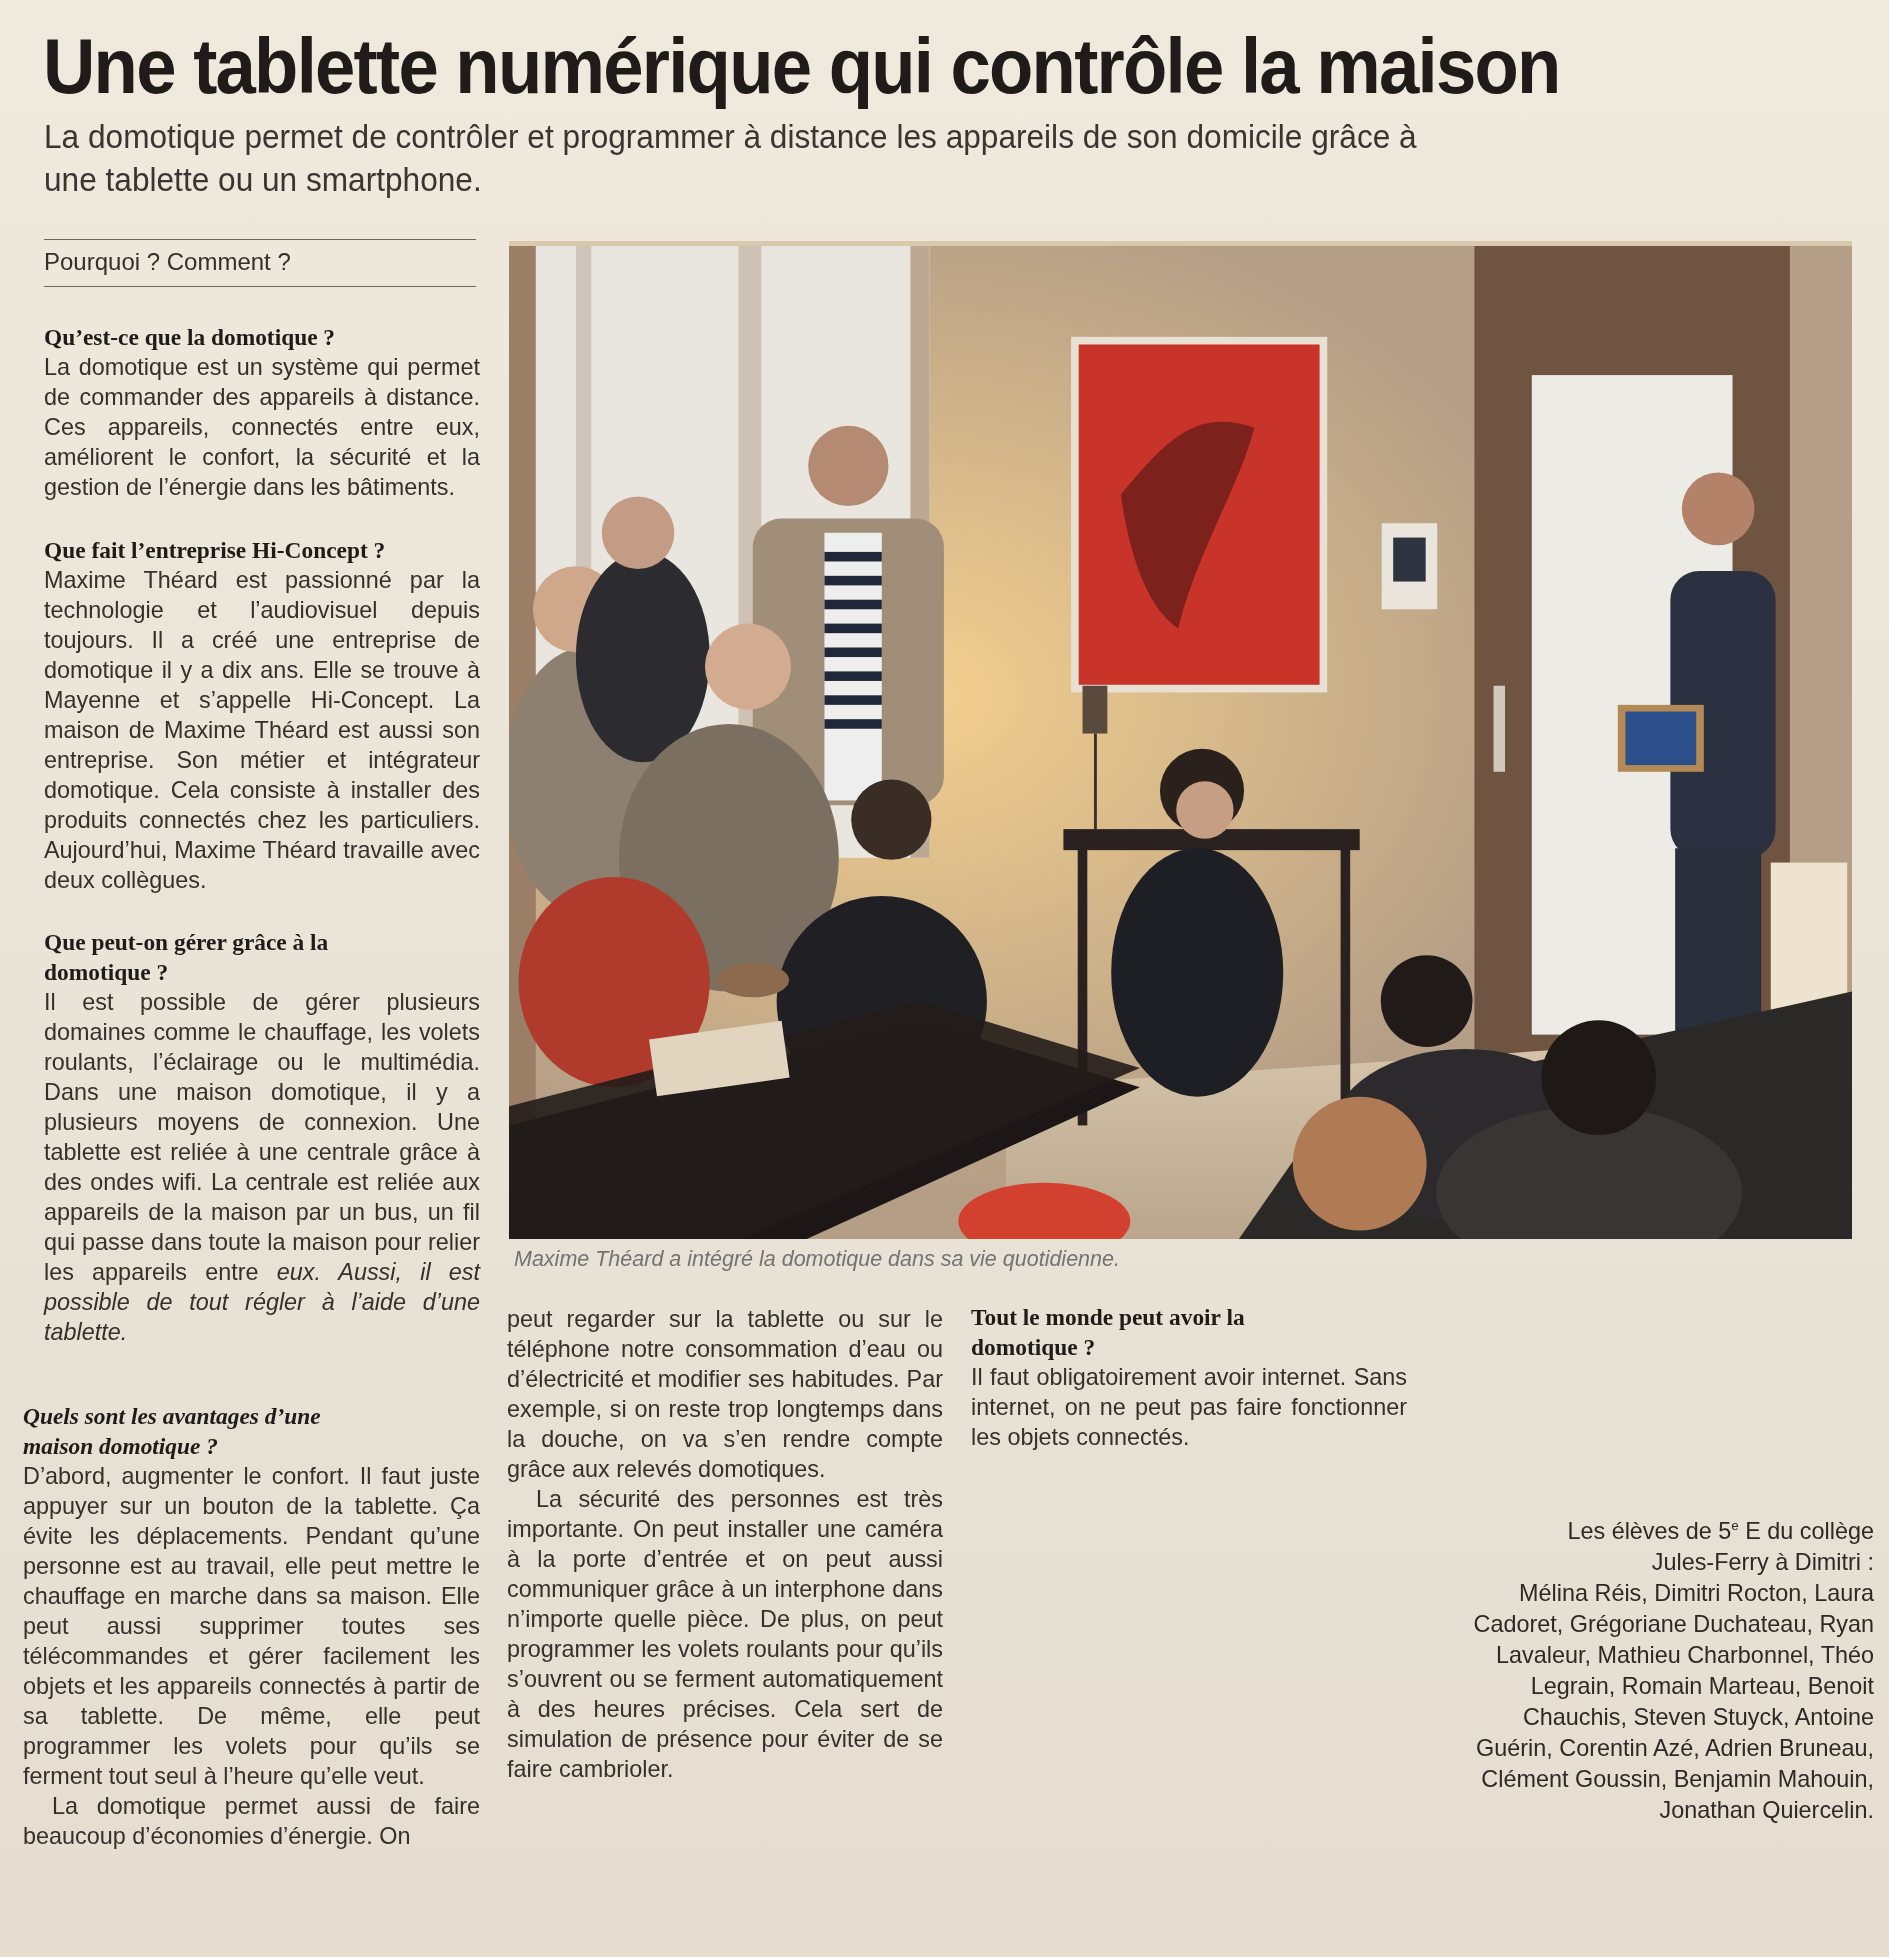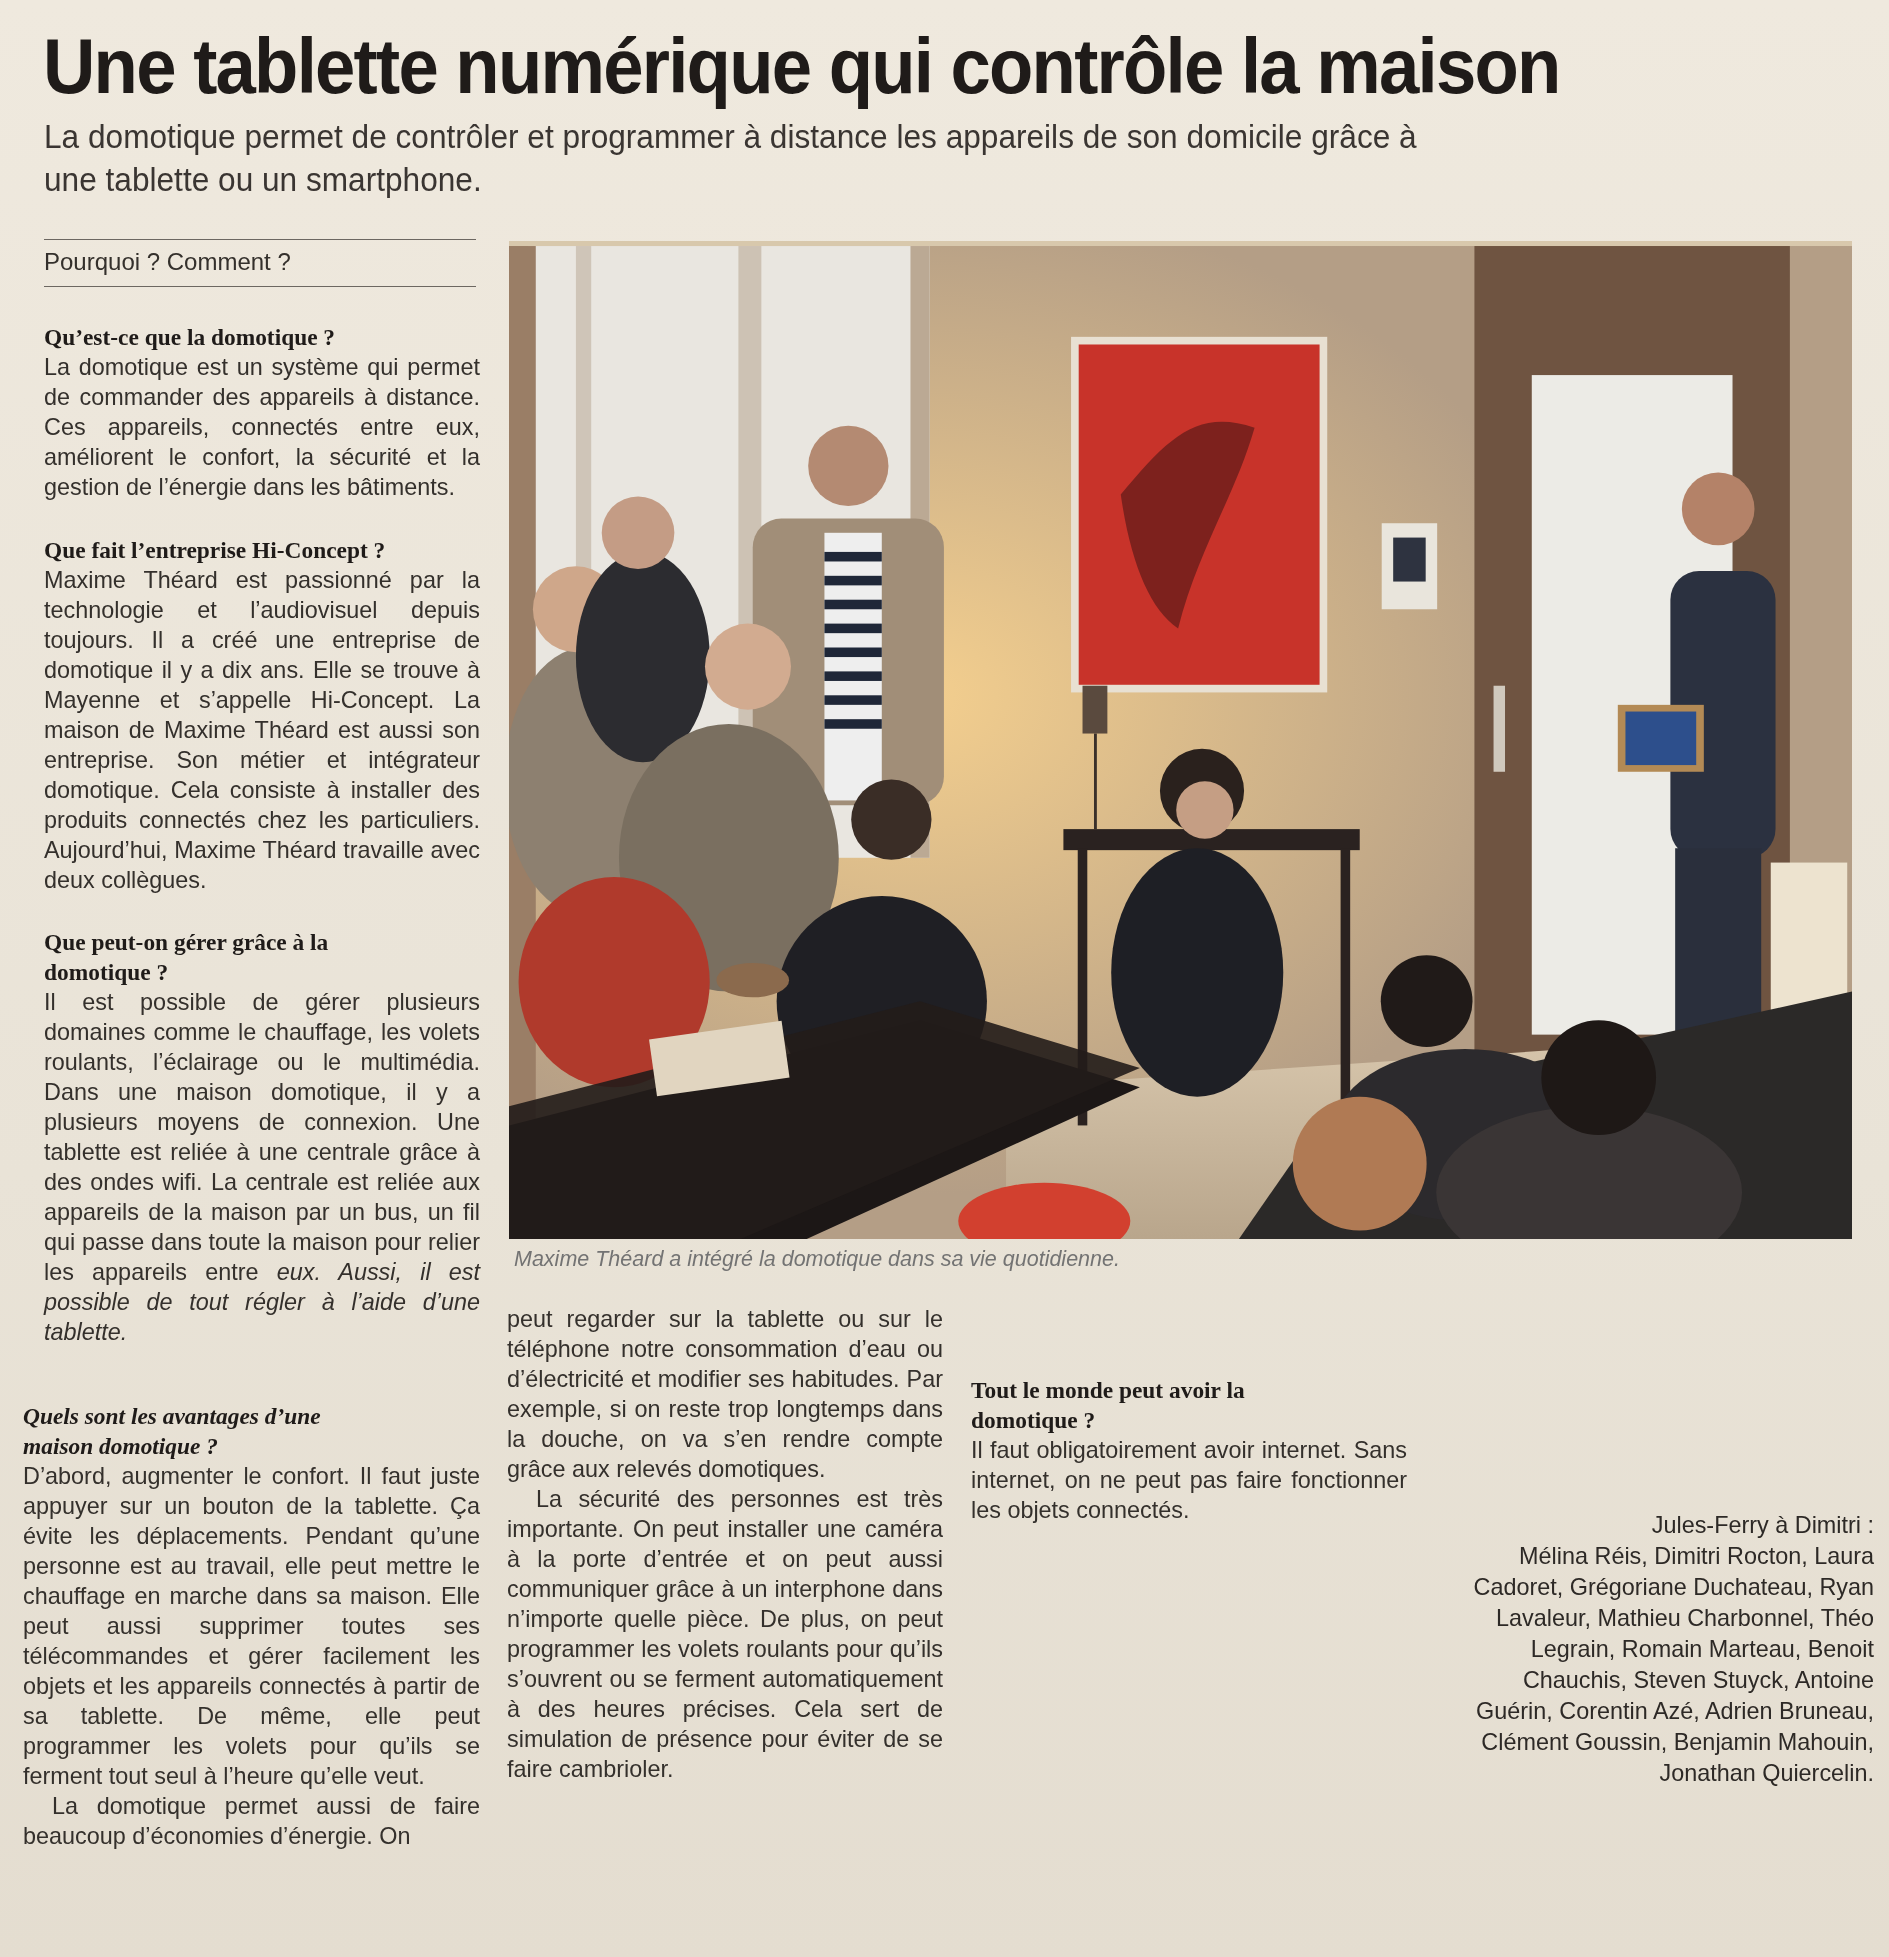--- a/index.html
+++ b/index.html
@@ -33,21 +33,21 @@
     text-align: justify; hyphens: manual;
   }
   .col h3 { font-size: 23.4px; font-weight: bold; line-height: 30px; color: #1f1b19; text-align: left; font-family: Liberation Serif, serif; }
   .col p { margin: 0; }
   .col .indent { text-indent: 29px; }
   .col .it { font-style: italic; }
   .col .section { margin-bottom: 32.5px; }
   #col1 { left: 44px; top: 322px; width: 436px; }
   #col1b { left: 23px; top: 1401px; width: 457px; }
   #col2 { left: 507px; top: 1304px; width: 436px; }
-  #col3 { left: 971px; top: 1375px; width: 436px; }
+  #col3 { left: 971px; top: 1302px; width: 436px; }
   .credits {
     position: absolute; left: 1439px; top: 1510px; width: 435px;
     font-size: 23.4px; line-height: 31px; text-align: right; color: #2d2926;
   }
   .credits sup { font-size: 13.4px; vertical-align: 8.6px; }
   .photo {
     position: absolute; left: 509px; top: 241px; width: 1343px; height: 998px;
     overflow: hidden; background: #b9a58c;
     border-top: 5.7px solid #d8c8ac;
   }
@@ -186,16 +186,19 @@
 </div>
 
 <div class="col" id="col3">
   <div class="section">
     <h3 style="width:315px">Tout le monde peut avoir la domotique ?</h3>
     <p>Il faut obligatoirement avoir internet. Sans internet, on ne peut pas faire fonctionner les objets connectés.</p>
   </div>
 </div>
 
 <div class="credits">
+  <div>
+    <span>Les élèves de 5</span><sup>e</sup><span> E du collège</span>
+  </div>
   <div>Jules-Ferry à Dimitri :</div>
   <div style="padding-left:11.5px">Mélina Réis, Dimitri Rocton, Laura Cadoret, Grégoriane Duchateau, Ryan Lavaleur, Mathieu Charbonnel, Théo Legrain, Romain Marteau, Benoit Chauchis, Steven Stuyck, Antoine Guérin, Corentin Azé, Adrien Bruneau, Clément Goussin, Benjamin Mahouin, Jonathan Quiercelin.</div>
 </div>
 
 
 </body></html>

